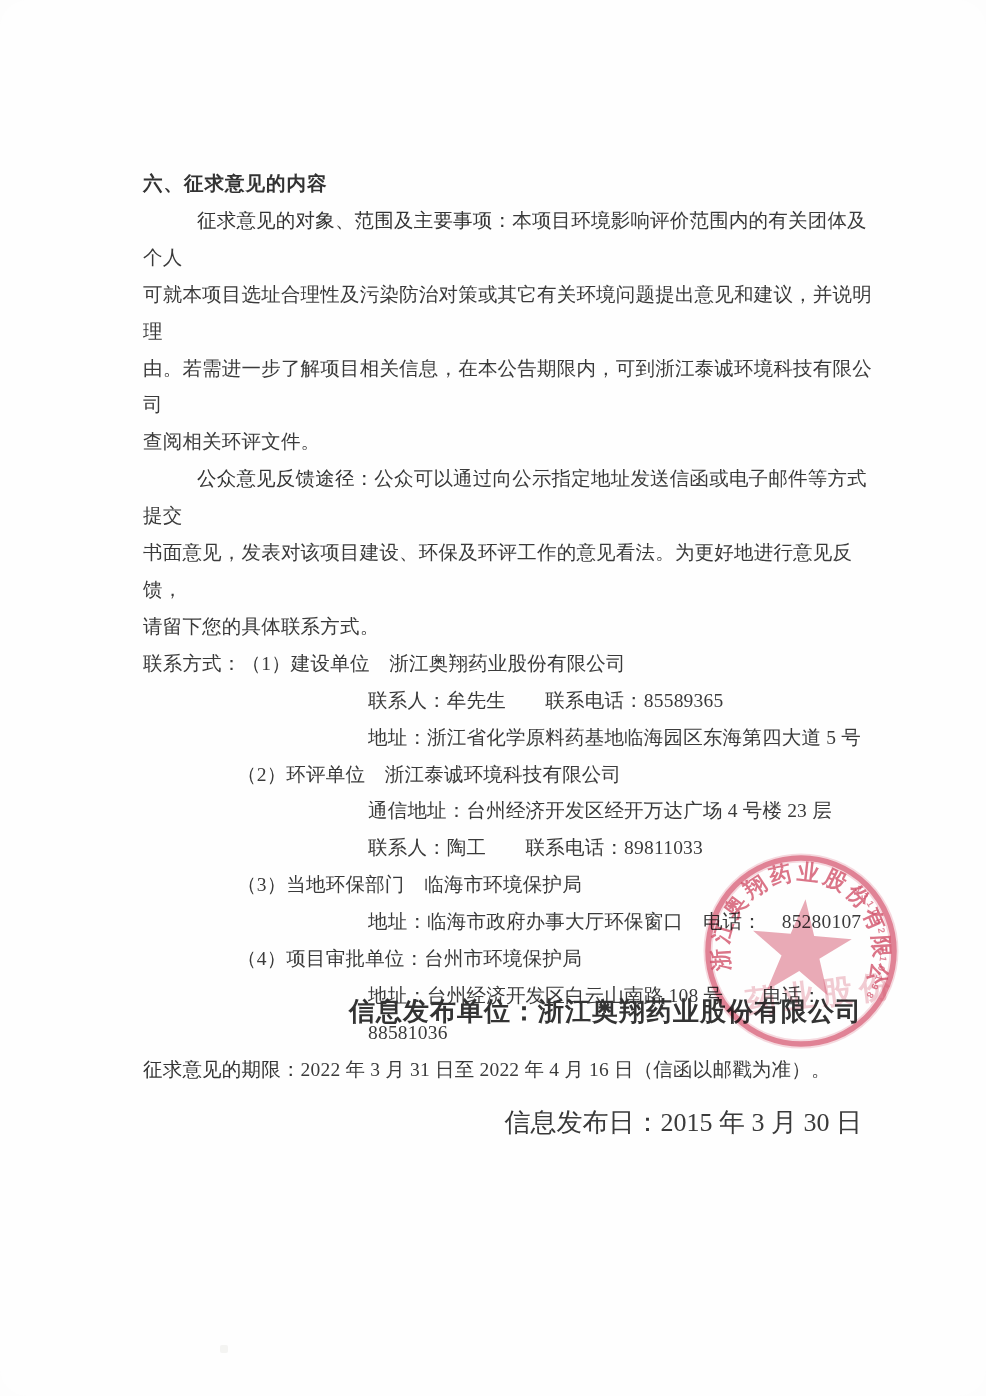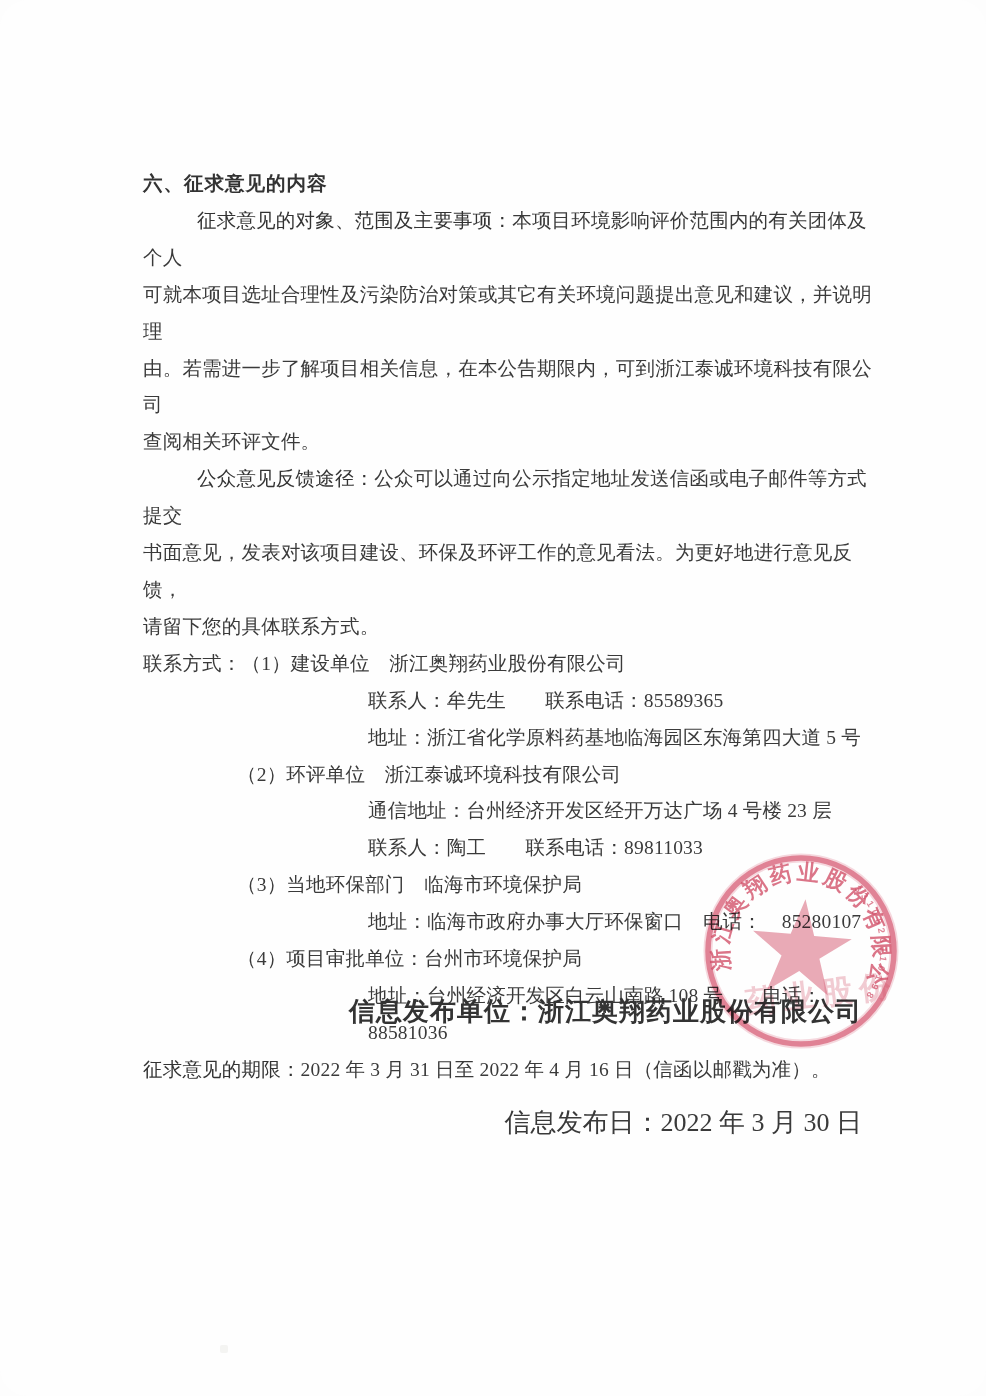--- a/index.html
+++ b/index.html
@@ -56,21 +56,21 @@
 </style>
 </head>
 <body>
 
 <div class="page">
 
   <div class="content" id="doc-content"><div class="line h"><span class="bold">六、征求意见的内容</span></div><div class="line ind"><span class="bold">征求意见的对象、范围及主要事项：</span><span>本项目环境影响评价范围内的有关团体及个人</span></div><div class="line flush"><span>可就本项目选址合理性及污染防治对策或其它有关环境问题提出意见和建议，并说明理</span></div><div class="line flush"><span>由。若需进一步了解项目相关信息，在本公告期限内，可到浙江泰诚环境科技有限公司</span></div><div class="line flush"><span>查阅相关环评文件。</span></div><div class="line ind"><span class="bold">公众意见反馈途径：</span><span>公众可以通过向公示指定地址发送信函或电子邮件等方式提交</span></div><div class="line flush"><span>书面意见，发表对该项目建设、环保及环评工作的意见看法。为更好地进行意见反馈，</span></div><div class="line flush"><span>请留下您的具体联系方式。</span></div><div class="line flush"><span>联系方式：（1）建设单位　浙江奥翔药业股份有限公司</span></div><div class="line l2"><span>联系人：牟先生　　联系电话：85589365</span></div><div class="line l2"><span>地址：浙江省化学原料药基地临海园区东海第四大道 5 号</span></div><div class="line l1"><span>（2）环评单位　浙江泰诚环境科技有限公司</span></div><div class="line l2"><span>通信地址：台州经济开发区经开万达广场 4 号楼 23 层</span></div><div class="line l2"><span>联系人：陶工　　联系电话：89811033</span></div><div class="line l1"><span>（3）当地环保部门　临海市环境保护局</span></div><div class="line l2"><span>地址：临海市政府办事大厅环保窗口　电话：　85280107</span></div><div class="line l1"><span>（4）项目审批单位：台州市环境保护局</span></div><div class="line l2"><span>地址：台州经济开发区白云山南路 108 号　　电话：88581036</span></div><div class="line flush"><span class="bold">征求意见的期限：</span><span>2022 年 3 月 31 日至 2022 年 4 月 16 日（信函以邮戳为准）。</span></div></div>
 
   <div class="signature">
     <div class="pub">信息发布单位：浙江奥翔药业股份有限公司</div>
-    <div class="date">信息发布日：2022 年 3 月 30 日</div>
+    <div class="date">信息发布日：2015 年 3 月 30 日</div>
   </div>
 
   <svg class="seal" viewBox="0 0 206 206">
     <defs>
       <path id="arcTop" d="M 33.6 126.3 A 73 73 0 1 1 172.4 126.3" fill="none"></path>
       <path id="arcSerial" d="M 149.9 35.5 A 81 81 0 0 1 110.1 180.9" fill="none"></path>
     </defs>
 
     <circle cx="103" cy="102" r="93" fill="none" stroke="rgba(213,84,110,0.72)" stroke-width="5.5"></circle>
     <circle cx="103" cy="102" r="93" fill="none" stroke="rgba(226,130,150,0.30)" stroke-width="9"></circle>

